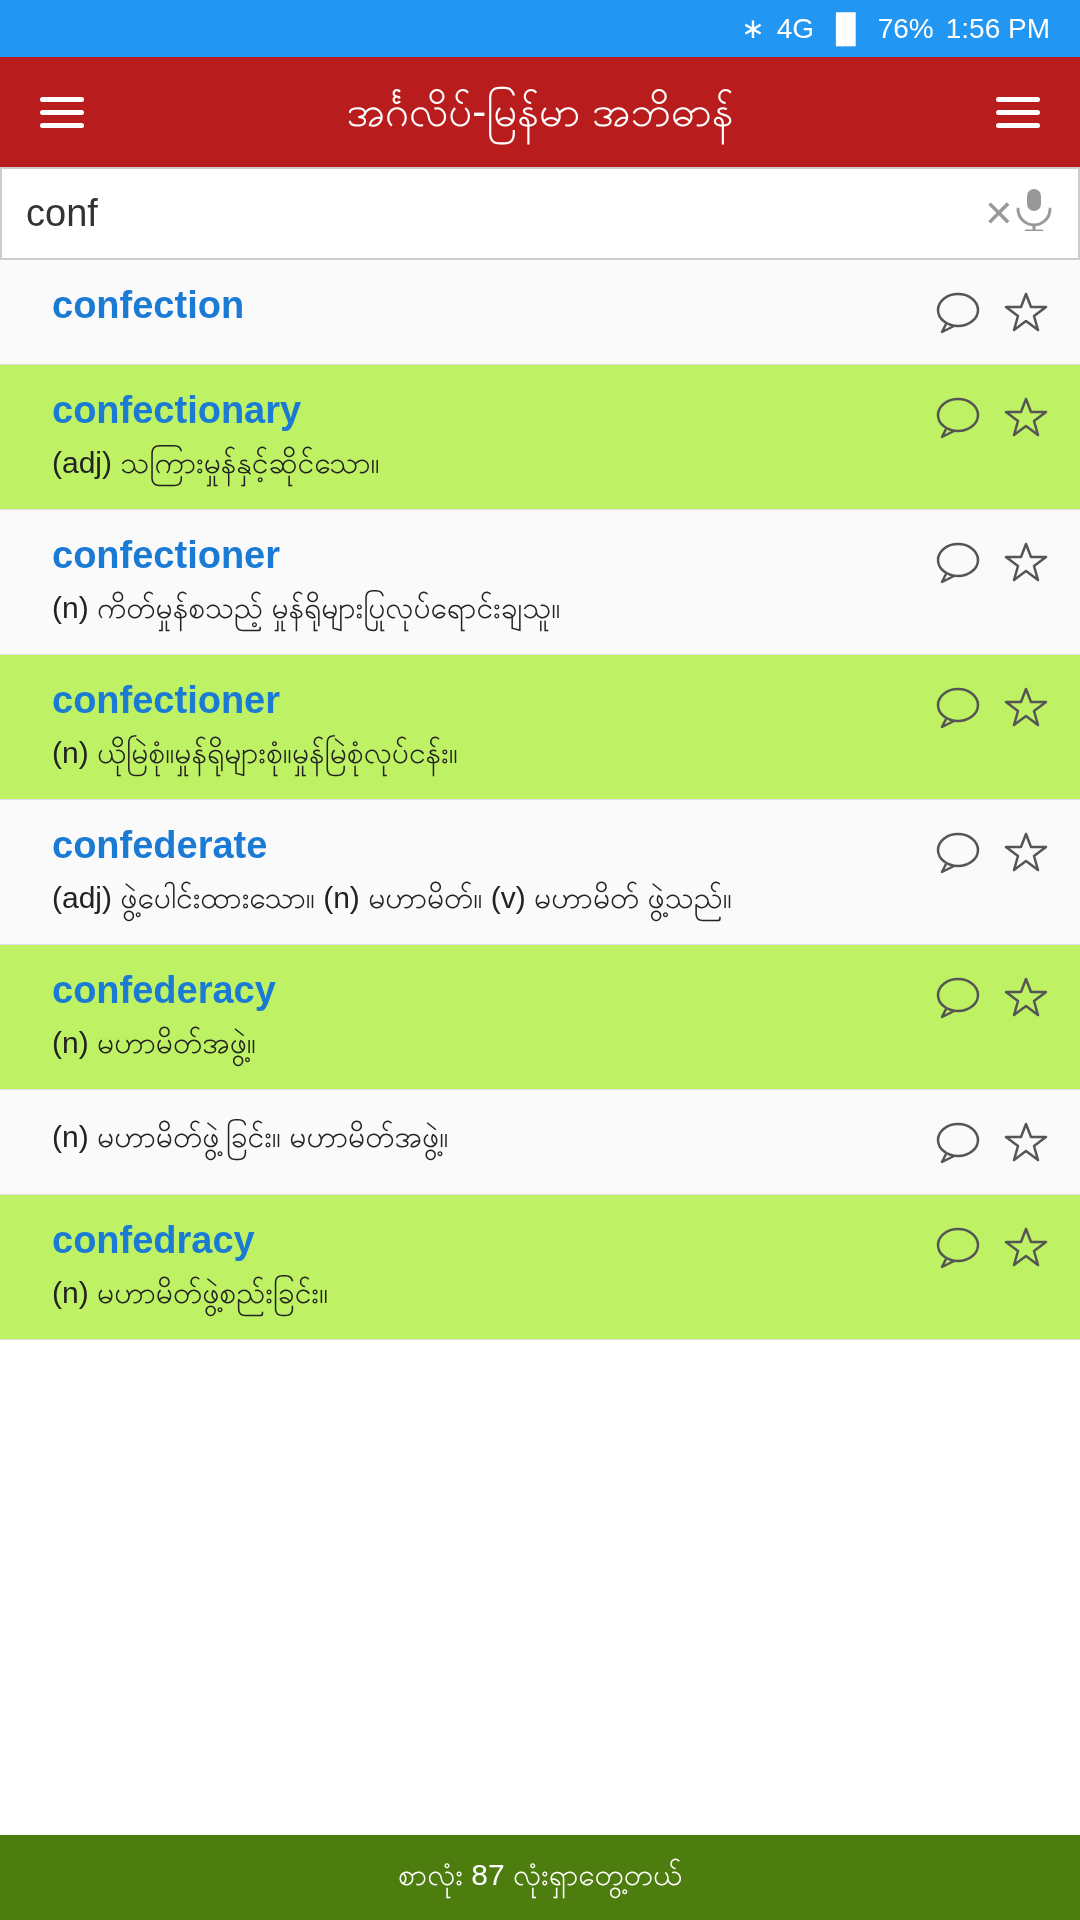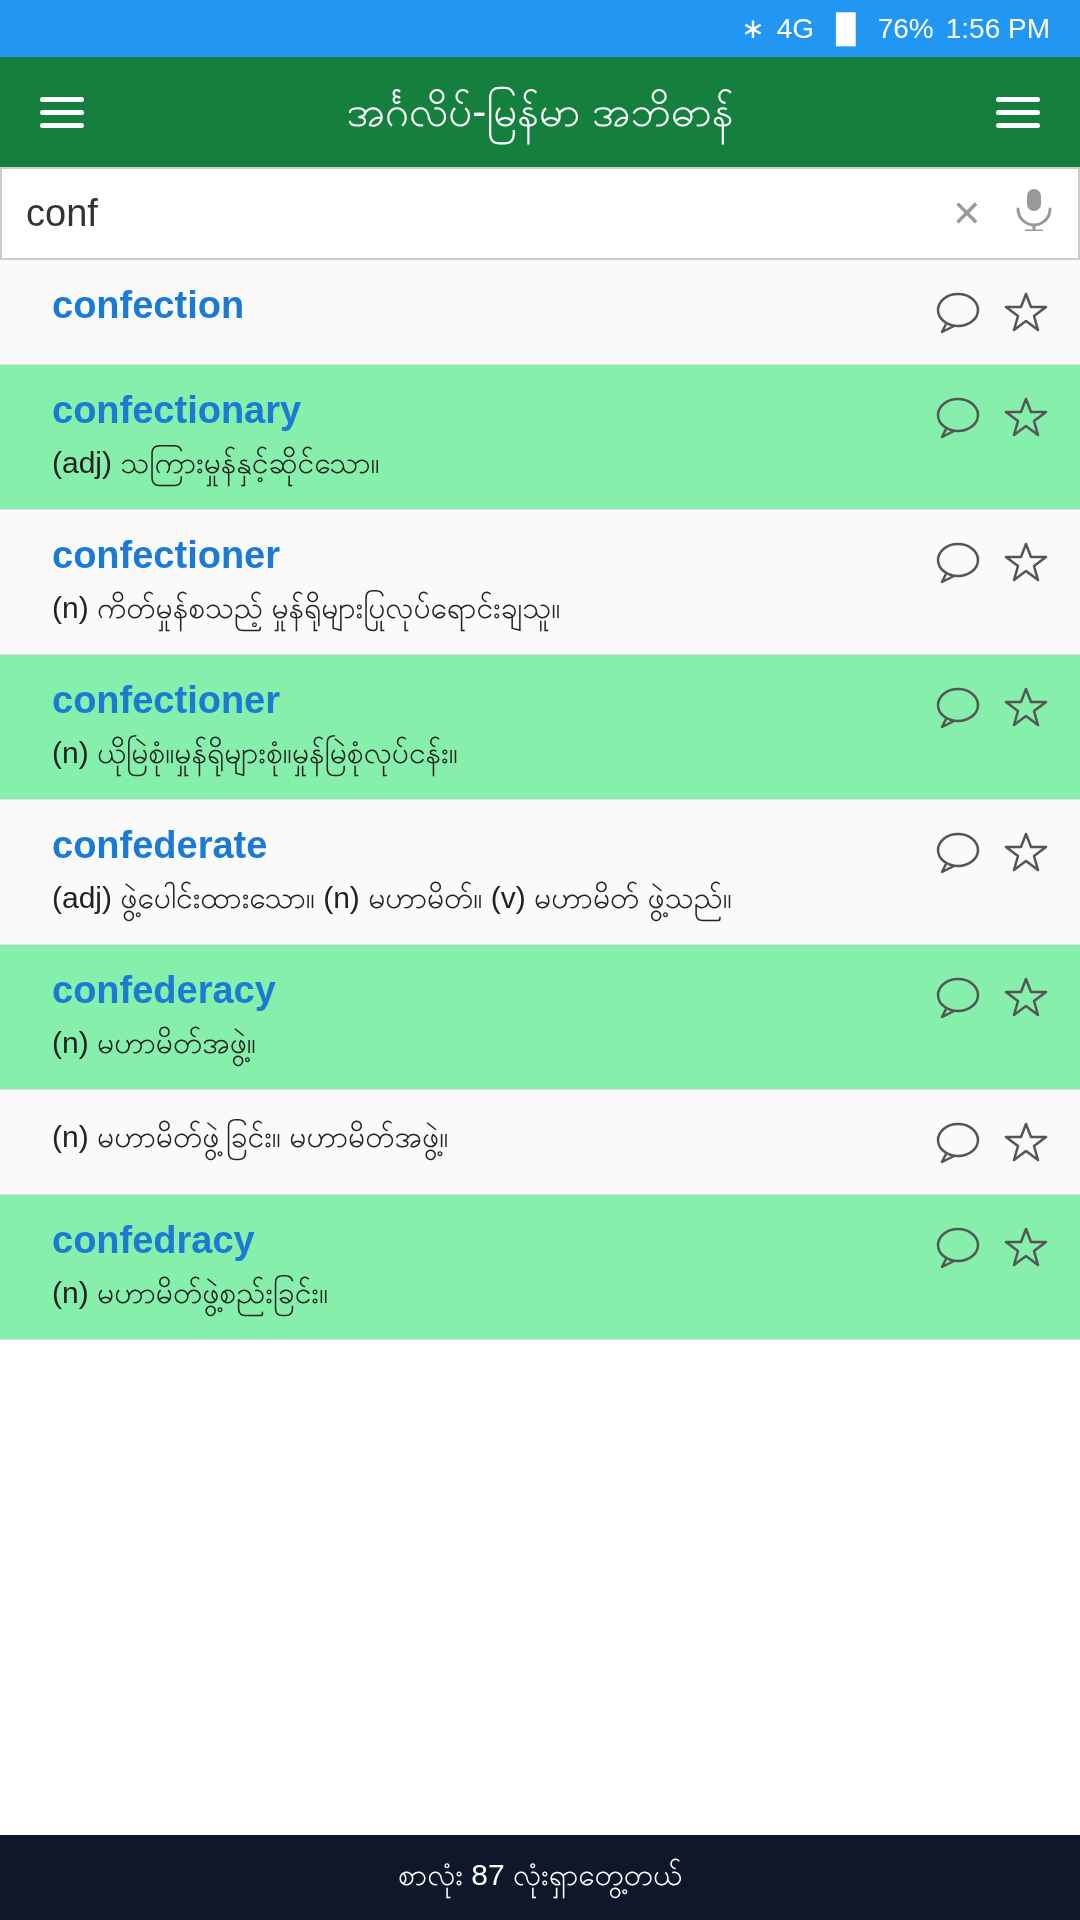--- a/index.html
+++ b/index.html
@@ -26,21 +26,21 @@
       font-weight: 500;
     }
     .status-bar-icons {
       display: flex;
       align-items: center;
       gap: 12px;
     }
 
     
     .header {
-      background: #15803d;
+      background: #b91c1c;
       color: white;
       display: flex;
       align-items: center;
       justify-content: space-between;
       padding: 18px 30px;
       min-height: 110px;
     }
     .header-title {
       font-size: 42px;
       color: white;
@@ -64,21 +64,21 @@
     }
 
     
     .search-bar {
       background: white;
       border: 2px solid #ccc;
       margin: 0;
       display: flex;
       align-items: center;
       padding: 18px 24px;
-      gap: 32px;
+      gap: 0;
     }
     .search-input {
       flex: 1;
       border: none;
       outline: none;
       font-size: 38px;
       color: #333;
     }
     .search-clear-icon {
       color: #999;
@@ -96,21 +96,21 @@
       flex: 1;
       background: white;
       overflow-y: auto;
     }
 
     .word-item {
       border-bottom: 1px solid #e0e0e0;
       padding: 24px 28px 24px 28px;
       display: flex;
       align-items: flex-start;
-      background: #86efac;
+      background: #bef264;
     }
     .word-item:nth-child(odd) {
       background: #fafafa;
     }
 
     .word-content {
       flex: 1;
       margin-left: 24px;
     }
     .word-title {
@@ -150,21 +150,21 @@
       height: 52px;
     }
 
     .star-icon {
       width: 52px;
       height: 52px;
     }
 
     
     .footer {
-      background: #0f172a;
+      background: #4d7c0f;
       color: white;
       text-align: center;
       padding: 20px;
       font-size: 30px;
     }
   </style>
 </head>
 <body>
 
 <div class="status-bar">

